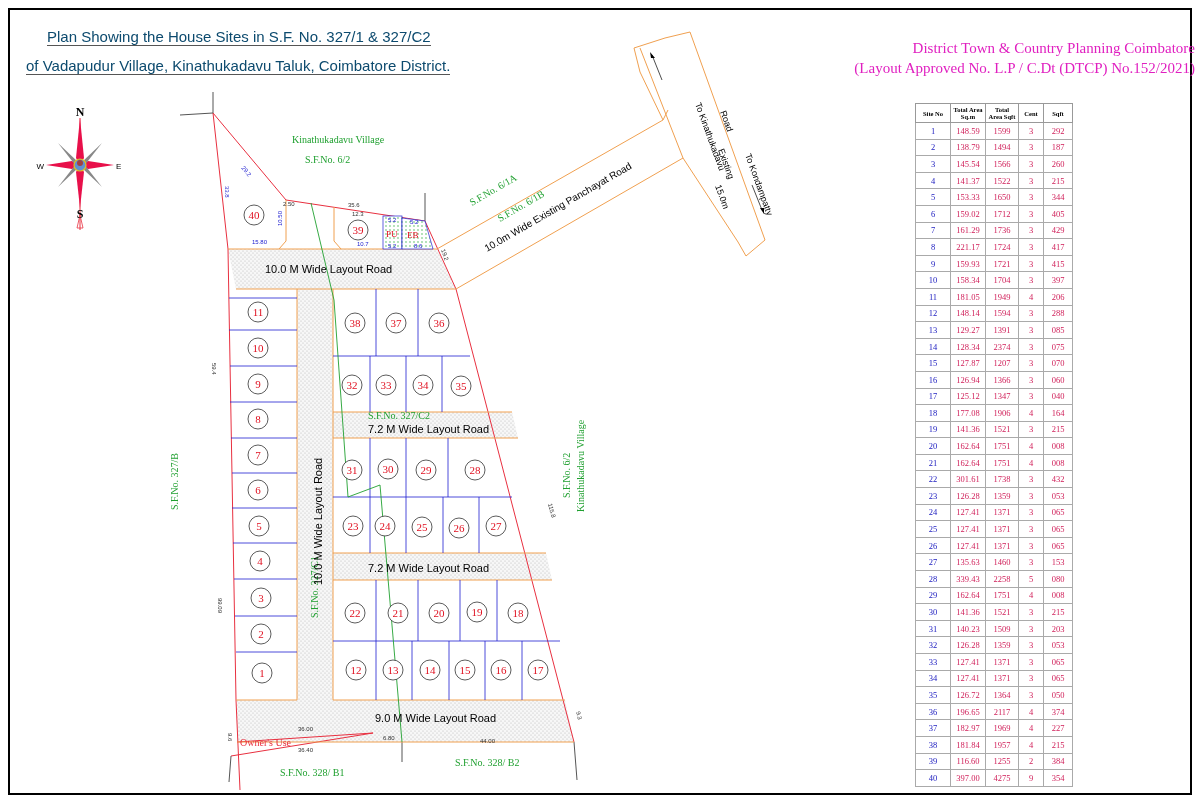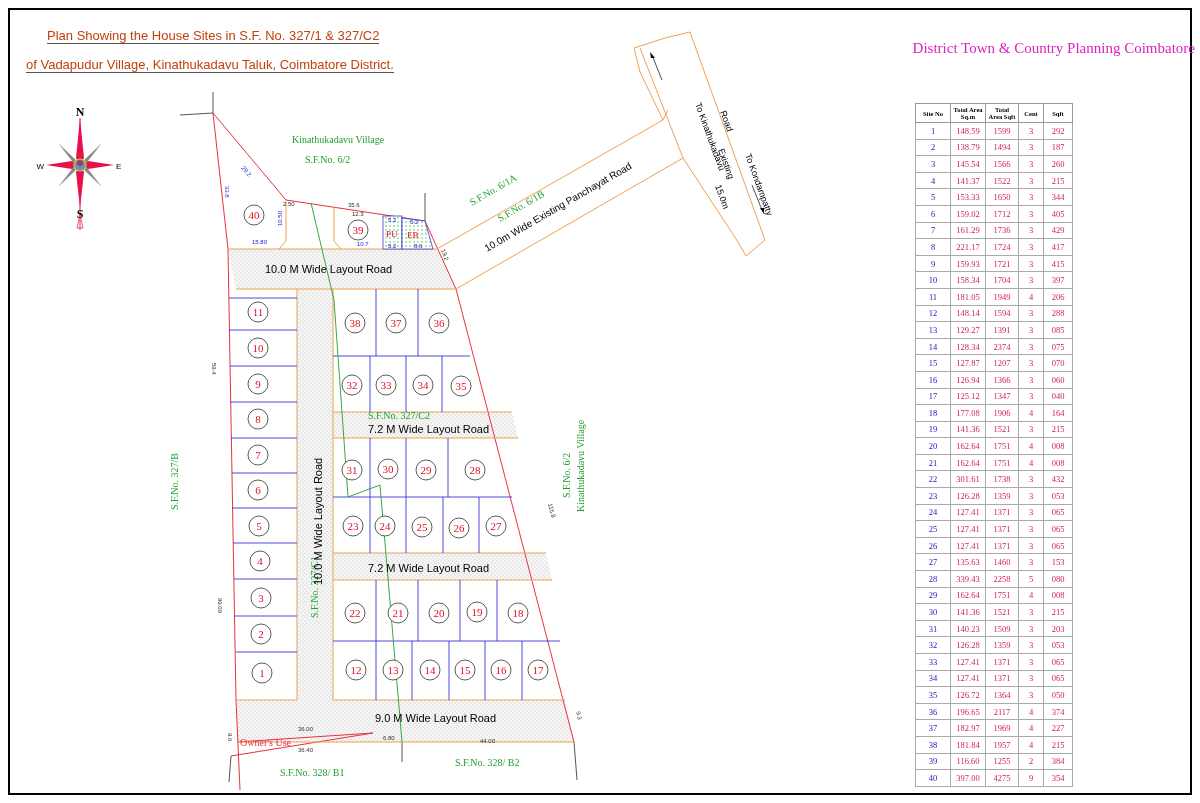--- a/index.html
+++ b/index.html
@@ -1,18 +1,18 @@
 <!DOCTYPE html>
 <html><head>
 <meta charset="utf-8">
 <style>
   html,body{margin:0;padding:0;background:#fff;}
   body{width:1200px;height:803px;position:relative;overflow:hidden;font-family:"Liberation Sans",sans-serif;}
   .frame{position:absolute;left:8px;top:8px;width:1184px;height:787px;border:2px solid #000;box-sizing:border-box;}
-  .title{position:absolute;font-family:"Liberation Sans",sans-serif;font-size:13px;color:#c2410c;border-bottom:1.5px solid #555;white-space:nowrap;}
+  .title{position:absolute;font-family:"Liberation Sans",sans-serif;font-size:15px;color:#0c4a6e;border-bottom:1.5px solid #555;white-space:nowrap;}
   .approval{position:absolute;left:800px;top:38px;width:395px;text-align:right;font-family:"Liberation Serif",serif;color:#e020c0;font-size:15px;line-height:20px;}
   svg{position:absolute;left:0;top:0;}
   .site-table{position:absolute;left:915px;top:103px;border-collapse:collapse;font-family:"Liberation Serif",serif;font-size:8.5px;border:1px solid #e8b080;}
   .site-table th{font-size:6.5px;color:#000;font-weight:bold;border:1px solid #999;padding:0 2px;height:18px;line-height:7px;text-align:center;}
   .site-table td{border:1px solid #aaa;height:15.6px;padding:0 2px;text-align:center;color:#d0205a;}
   .site-table td.sn{color:#2020c0;width:30px;}
   .site-table td.a1{width:30px;margin-top:41px;}
   .site-table td.a2{width:28px;text-align:center;}
   .site-table td.ce{width:20px;}
   .site-table td.sq{width:24px;}
@@ -20,20 +20,21 @@
 </head>
 <body>
 
 <div class="frame"></div>
 
 <div class="title" style="left:47px;top:28px;">Plan Showing the  House Sites in S.F. No. 327/1 &amp; 327/C2</div>
 <div class="title" style="left:26px;top:57px;">of Vadapudur  Village, Kinathukadavu Taluk,  Coimbatore District.</div>
 
 <div class="approval">
   <div>District Town &amp; Country Planning Coimbatore</div>
+  <div>(Layout  Approved No. L.P / C.Dt (DTCP) No.152/2021)</div>
 </div>
 
 <svg width="1200" height="803" viewBox="0 0 1200 803">
   <defs>
     <pattern id="dots" width="4" height="4" patternUnits="userSpaceOnUse">
       <rect width="4" height="4" fill="#f7f7f7"></rect>
       <circle cx="1" cy="1" r="0.6" fill="#b8b8b8"></circle>
       <circle cx="3" cy="3" r="0.6" fill="#b8b8b8"></circle>
     </pattern>
     <pattern id="gdots" width="4" height="4" patternUnits="userSpaceOnUse">

